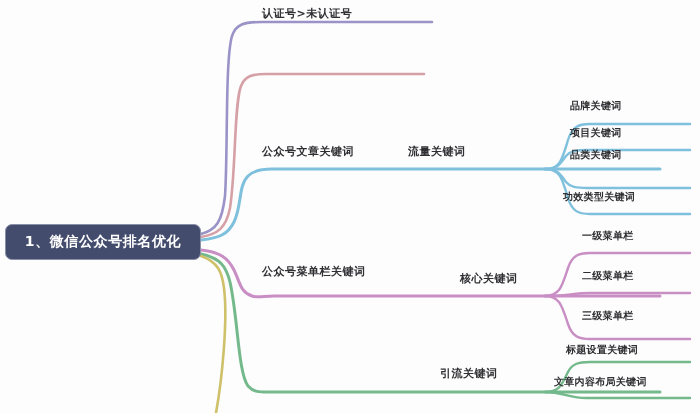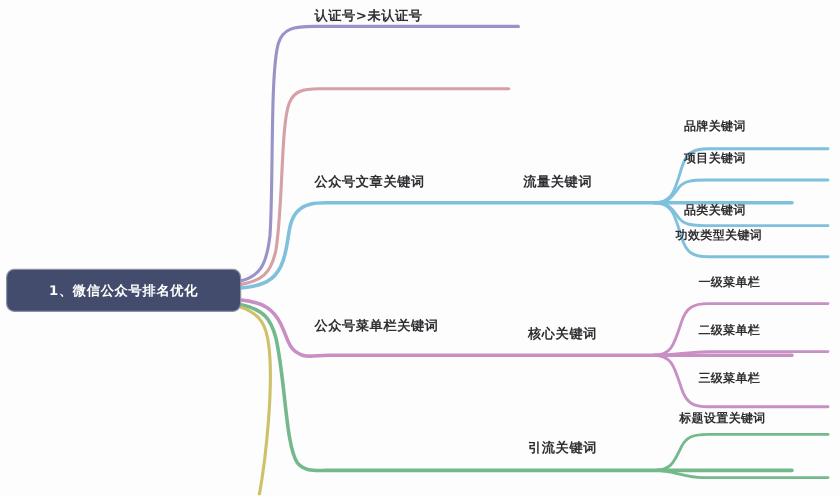--- a/index.html
+++ b/index.html
@@ -47,21 +47,21 @@
     background: #434c6d;
     border: 1.5px solid #8a90a8;
     border-radius: 7px;
     display: flex;
     align-items: center;
     justify-content: center;
     z-index: 5;
   }
   .root-node-text {
     color: #ffffff;
-    font-size: 11px;
+    font-size: 14px;
     font-weight: bold;
     letter-spacing: 0.6px;
     white-space: nowrap;
   }
 </style>
 </head>
 <body>
 
 <div id="mindmap">
 
@@ -100,30 +100,31 @@
   </div>
 
   <div class="node-label" style="left:262px; top:8px;">认证号&gt;未认证号</div>
 
 
   <div class="node-label" style="left:262px; top:146px;">公众号文章关键词</div>
 
   <div class="node-label" style="left:262px; top:266px;">公众号菜单栏关键词</div>
 
 
-  <div class="node-label" style="left:436px; top:146px;">流量关键词</div>
+  <div class="node-label" style="left:408px; top:146px;">流量关键词</div>
 
-  <div class="node-label" style="left:440px; top:273px;">核心关键词</div>
+  <div class="node-label" style="left:460px; top:273px;">核心关键词</div>
 
   <div class="node-label" style="left:440px; top:368px;">引流关键词</div>
 
   <div class="node-label sub" style="left:570px; top:101px;">品牌关键词</div>
   <div class="node-label sub" style="left:570px; top:128px;">项目关键词</div>
-  <div class="node-label sub" style="left:570px; top:172px;font-family:Liberation Mono, monospace;">品类关键词</div>
+  <div class="node-label sub" style="left:570px; top:150px;">品类关键词</div>
   <div class="node-label sub" style="left:563px; top:192px;">功效类型关键词</div>
 
   <div class="node-label sub" style="left:582px; top:231px;">一级菜单栏</div>
   <div class="node-label sub" style="left:582px; top:271px;">二级菜单栏</div>
   <div class="node-label sub" style="left:582px; top:311px;">三级菜单栏</div>
 
   <div class="node-label sub" style="left:566px; top:345px;">标题设置关键词</div>
+  <div class="node-label sub" style="left:554px; top:377px;">文章内容布局关键词</div>
 
 </div>
 
 </body></html>

